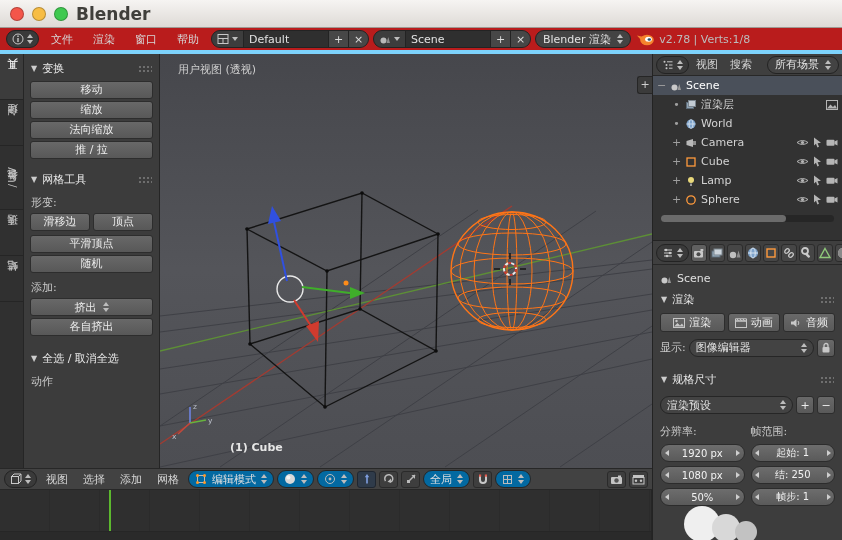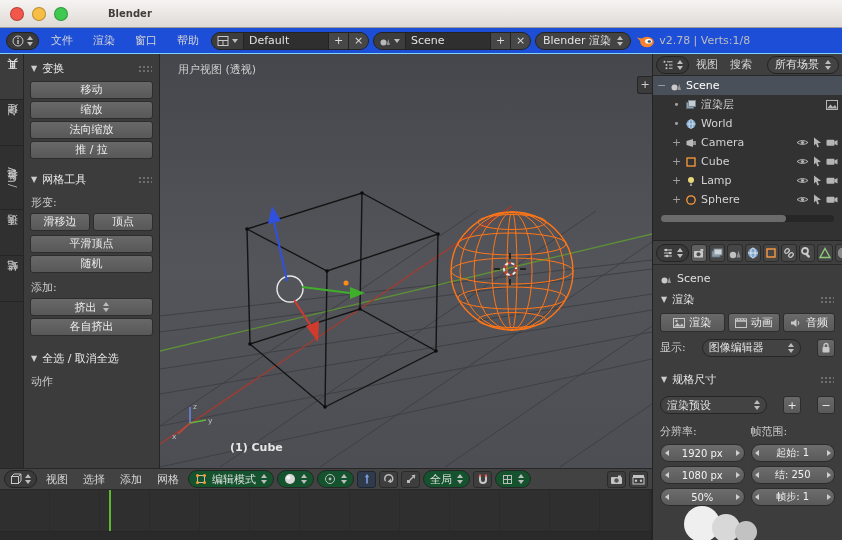--- a/index.html
+++ b/index.html
@@ -5,24 +5,24 @@
   *{margin:0;padding:0;box-sizing:border-box;}
   html,body{width:842px;height:540px;}
   body{font-family:"DejaVu Sans","Liberation Sans",sans-serif;font-size:11px;color:#d8d8d8;overflow:hidden;background:#2e2e2e;-webkit-user-select:none;user-select:none;}
   #app{position:relative;width:842px;height:540px;background:#3a3a3a;overflow:hidden;}
   .abs{position:absolute;}
 
   
   .titlebar{left:0;top:0;width:842px;height:28px;background:linear-gradient(#f6f4f2,#dedad6);border-bottom:1px solid #9f9a93;display:flex;align-items:center;padding:0 10px;}
   .tl-dot{width:14px;height:14px;border-radius:50%;margin-right:8px;border:1px solid rgba(0,0,0,.25);}
   .tl-red{background:#f3564a;}.tl-yellow{background:#f7bd45;}.tl-green{background:#3fc950;}
-  .tl-title{margin-left:32px;font-weight:bold;font-size:10px;color:#403f3b;}
+  .tl-title{margin-left:0;font-weight:bold;font-size:17px;color:#403f3b;}
 
   
-  .infobar{left:0;top:28px;width:842px;height:26px;background:#1d4ed8;border-bottom:1px solid #7dd3fc;display:flex;align-items:center;padding:0 6px;gap:4px;}
+  .infobar{left:0;top:28px;width:842px;height:26px;background:#b91c1c;border-bottom:4px solid #7dd3fc;display:flex;align-items:center;padding:0 6px;gap:4px;}
   .menu{padding:2px 8px;color:#d6d6d6;white-space:nowrap;}
   .edbtn{display:flex;align-items:center;gap:3px;height:18px;padding:0 5px;background:#3a3a3a;border:1px solid #232323;border-radius:9px;}
   .updown{display:flex;flex-direction:column;gap:2px;}
   .tu{width:0;height:0;border-left:3px solid transparent;border-right:3px solid transparent;border-bottom:4px solid #bdbdbd;}
   .td{width:0;height:0;border-left:3px solid transparent;border-right:3px solid transparent;border-top:4px solid #bdbdbd;}
   .dblock{display:flex;align-items:stretch;height:18px;background:#2f2f2f;border:1px solid #232323;border-radius:9px;overflow:hidden;}
   .db-seg{display:flex;align-items:center;padding:0 5px;gap:3px;}
   .db-icon{background:#3d3d3d;border-right:1px solid #232323;}
   .db-text{width:84px;color:#e2e2e2;white-space:nowrap;overflow:hidden;}
   .db-btn{width:20px;justify-content:center;background:#474747;border-left:1px solid #232323;color:#dcdcdc;}
@@ -50,21 +50,21 @@
   .viewport{left:160px;top:54px;width:492px;height:414px;background:linear-gradient(180deg,#46474c 0%,#54555a 52%,#4d4e53 100%);overflow:hidden;}
   .vlabel{position:absolute;left:18px;top:8px;color:#cfcfcf;}
   .olabel{position:absolute;left:70px;bottom:14px;color:#e6e6e6;font-weight:bold;}
   .vp-plus{position:absolute;right:0;top:22px;width:15px;height:18px;background:#3b3b3b;border:1px solid #262626;border-right:none;border-radius:3px 0 0 3px;color:#cfcfcf;text-align:center;line-height:16px;}
 
   
   .vph{left:0;top:468px;width:652px;height:22px;background:#424242;border-top:1px solid #272727;border-bottom:1px solid #272727;display:flex;align-items:center;padding:0 4px;gap:3px;}
   .vph .menu{padding:2px 6px;}
   .iconbtn{display:flex;align-items:center;justify-content:center;height:17px;min-width:19px;padding:0 2px;background:#3e3e3e;border:1px solid #2a2a2a;border-radius:3px;}
   .iconbtn.pressed{background:#2f3b4a;border-color:#1f2630;}
-  .vcombo{display:flex;align-items:center;height:18px;padding:0 6px;gap:5px;background:#14532d;border:1px solid #262626;border-radius:9px;color:#e0e0e0;white-space:nowrap;}
+  .vcombo{display:flex;align-items:center;height:18px;padding:0 6px;gap:5px;background:#0369a1;border:1px solid #262626;border-radius:9px;color:#e0e0e0;white-space:nowrap;}
   .spacer{flex:1;}
 
   
   .timeline{left:0;top:490px;width:652px;height:50px;background:repeating-linear-gradient(90deg,#2f2f2f 0 49px,#2b2b2b 49px 50px);border-right:1px solid #252525;}
   .playhead{position:absolute;left:109px;top:0;width:2px;height:50px;background:#5cb82e;}
   .tl-band{position:absolute;left:0;bottom:0;width:100%;height:9px;background:#2a2a2a;border-top:1px solid #262626;}
 
   
   .outliner{left:652px;top:54px;width:190px;height:186px;background:#323232;border-left:1px solid #232323;display:flex;flex-direction:column;}
   .oheader{height:22px;background:#3f3f3f;border-bottom:1px solid #282828;display:flex;align-items:center;gap:2px;padding:0 3px;}
@@ -79,21 +79,21 @@
 
   
   .props{left:652px;top:240px;width:190px;height:300px;background:#3d3d3d;border-left:1px solid #232323;border-top:1px solid #232323;}
   .pheader{height:24px;background:#3f3f3f;border-bottom:1px solid #282828;display:flex;align-items:center;gap:2px;padding:0 3px;}
   .ptab{width:18px;height:18px;display:flex;align-items:center;justify-content:center;border:1px solid #2c2c2c;border-radius:3px;background:#464646;}
   .ptab.active{background:#606060;}
   .pbody{padding:5px 7px;}
   .crumb{display:flex;align-items:center;gap:5px;padding:2px 0 4px;color:#e0e0e0;}
   .btnrow{display:flex;gap:3px;margin:3px 0;}
   .pbtn{flex:1;display:flex;align-items:center;justify-content:center;gap:4px;height:19px;background:linear-gradient(#696969,#595959);border:1px solid #2d2d2d;border-radius:3px;color:#ececec;white-space:nowrap;}
-  .dsprow{display:flex;align-items:center;gap:16px;margin:6px 0;}
+  .dsprow{display:flex;align-items:center;gap:3px;margin:6px 0;}
   .pcombo{flex:1;display:flex;align-items:center;height:18px;padding:0 6px;gap:5px;background:#434343;border:1px solid #262626;border-radius:9px;color:#e2e2e2;white-space:nowrap;}
   .sqbtn{width:18px;height:18px;display:flex;align-items:center;justify-content:center;background:linear-gradient(#696969,#595959);border:1px solid #2d2d2d;border-radius:3px;color:#ececec;}
   .cols{display:grid;grid-template-columns:1fr 1fr;gap:2px 6px;margin-top:8px;}
   .collabel{color:#c9c9c9;padding:2px 0;}
   .numfield{display:flex;align-items:center;height:18px;background:linear-gradient(#6d6d6d,#5a5a5a);border:1px solid #2c2c2c;border-radius:9px;color:#f2f2f2;margin:1px 0;}
   .nf-l,.nf-r{width:11px;display:flex;justify-content:center;}
   .tl2{width:0;height:0;border-top:3px solid transparent;border-bottom:3px solid transparent;border-right:4px solid #cfcfcf;}
   .tr2{width:0;height:0;border-top:3px solid transparent;border-bottom:3px solid transparent;border-left:4px solid #cfcfcf;}
   .nf-v{flex:1;text-align:center;font-size:10px;white-space:nowrap;}
 

